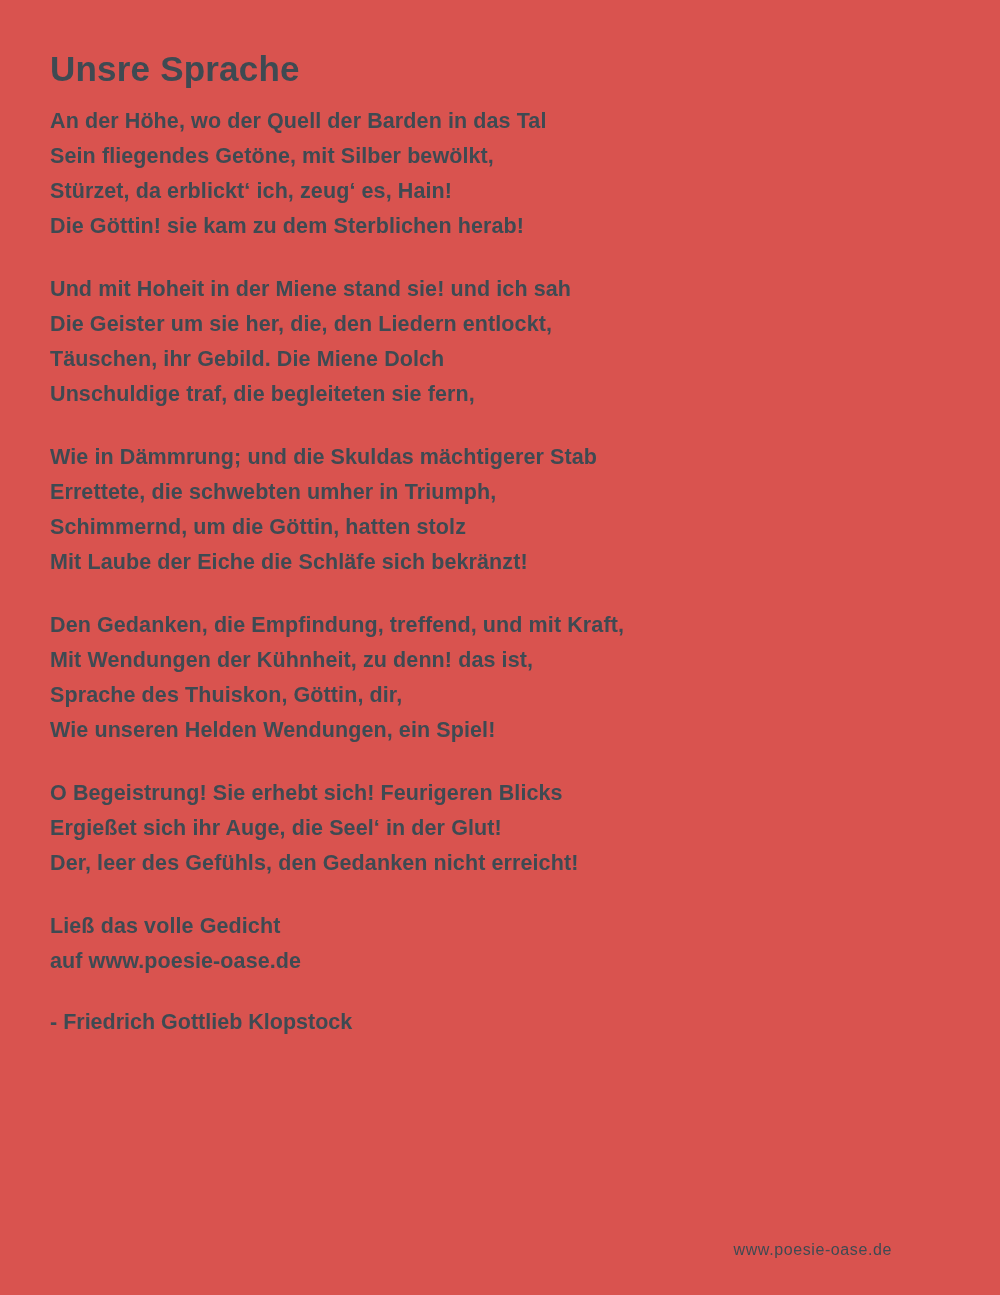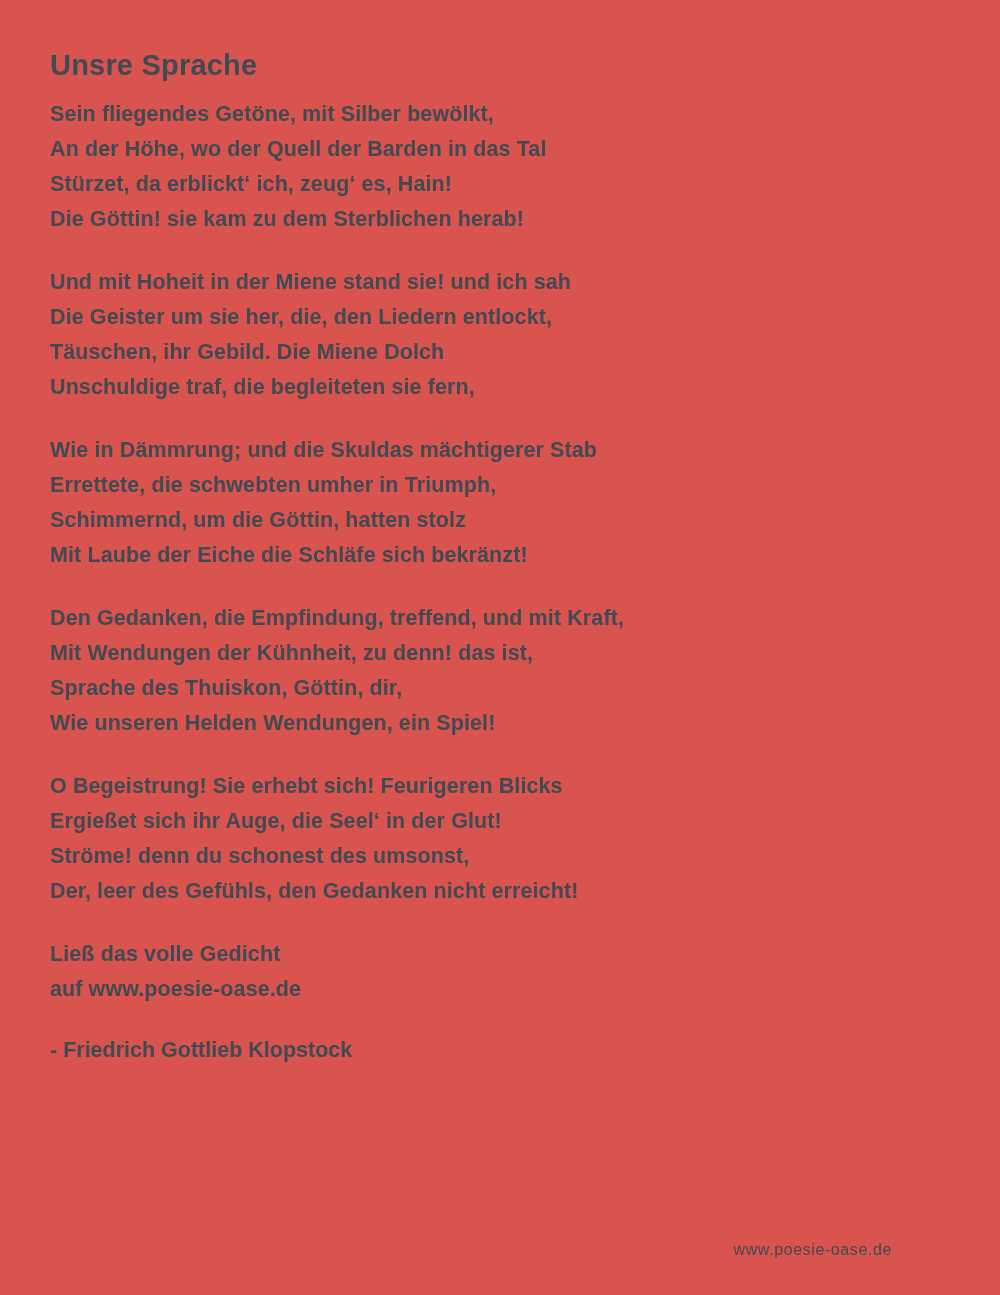--- a/index.html
+++ b/index.html
@@ -18,21 +18,21 @@
     background: #d9534f;
     overflow: hidden;
   }
   .poem-inner {
     position: absolute;
     left: 50px;
     top: 48px;
     right: 50px;
   }
   .poem-title {
-    font-size: 29px;
+    font-size: 35px;
     font-weight: bold;
     color: #3f4a52;
     letter-spacing: 0.2px;
     margin: 0 0 14px 0;
     line-height: 1.2;
   }
   .stanza {
     margin: 0 0 28px 0;
   }
   .poem-line {
@@ -65,22 +65,22 @@
 </style>
 </head>
 <body>
 
 <div class="poem-card">
   <div class="poem-inner">
 
     <h1 class="poem-title">Unsre Sprache</h1>
 
     <div class="stanza">
+      <div class="poem-line">An der Höhe, wo der Quell der Barden in das Tal</div>
       <div class="poem-line">Sein fliegendes Getöne, mit Silber bewölkt,</div>
-      <div class="poem-line">An der Höhe, wo der Quell der Barden in das Tal</div>
       <div class="poem-line">Stürzet, da erblickt‘ ich, zeug‘ es, Hain!</div>
       <div class="poem-line">Die Göttin! sie kam zu dem Sterblichen herab!</div>
     </div>
 
     <div class="stanza">
       <div class="poem-line">Und mit Hoheit in der Miene stand sie! und ich sah</div>
       <div class="poem-line">Die Geister um sie her, die, den Liedern entlockt,</div>
       <div class="poem-line">Täuschen, ihr Gebild. Die Miene Dolch</div>
       <div class="poem-line">Unschuldige traf, die begleiteten sie fern,</div>
     </div>
@@ -95,21 +95,20 @@
     <div class="stanza">
       <div class="poem-line">Den Gedanken, die Empfindung, treffend, und mit Kraft,</div>
       <div class="poem-line">Mit Wendungen der Kühnheit, zu denn! das ist,</div>
       <div class="poem-line">Sprache des Thuiskon, Göttin, dir,</div>
       <div class="poem-line">Wie unseren Helden Wendungen, ein Spiel!</div>
     </div>
 
     <div class="stanza">
       <div class="poem-line">O Begeistrung! Sie erhebt sich! Feurigeren Blicks</div>
       <div class="poem-line">Ergießet sich ihr Auge, die Seel‘ in der Glut!</div>
-      <div class="poem-line">Ströme! denn du schonest des umsonst,</div>
       <div class="poem-line">Der, leer des Gefühls, den Gedanken nicht erreicht!</div>
     </div>
 
 
     <div class="stanza cta">
       <div class="poem-line">Ließ das volle Gedicht</div>
       <div class="poem-line">auf www.poesie-oase.de</div>
     </div>
 
     <div class="author">- Friedrich Gottlieb Klopstock</div>

